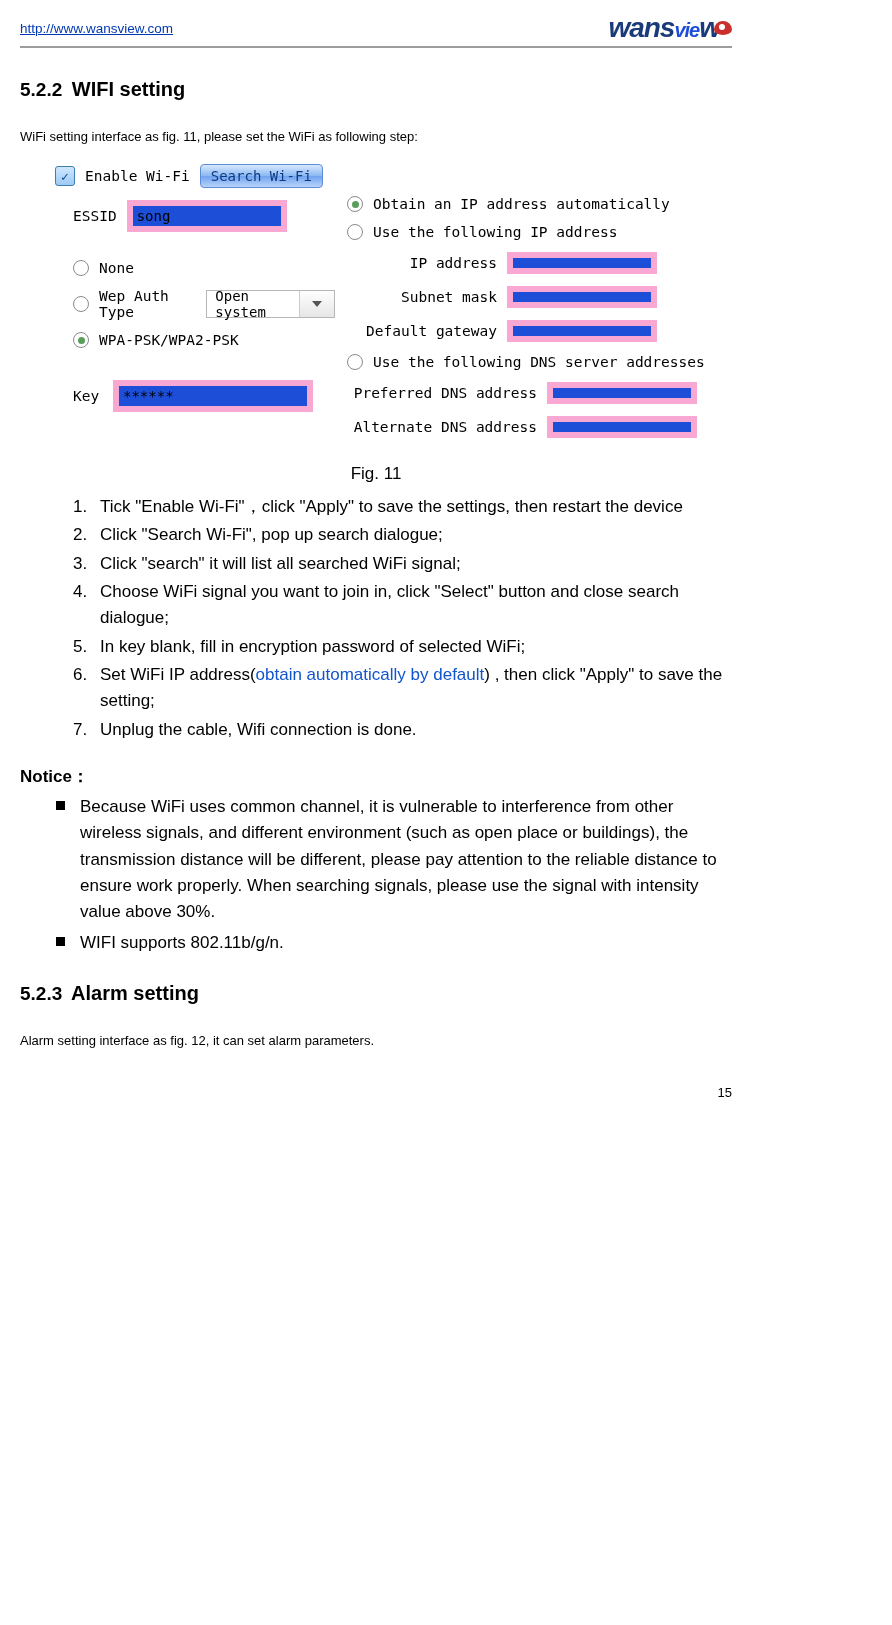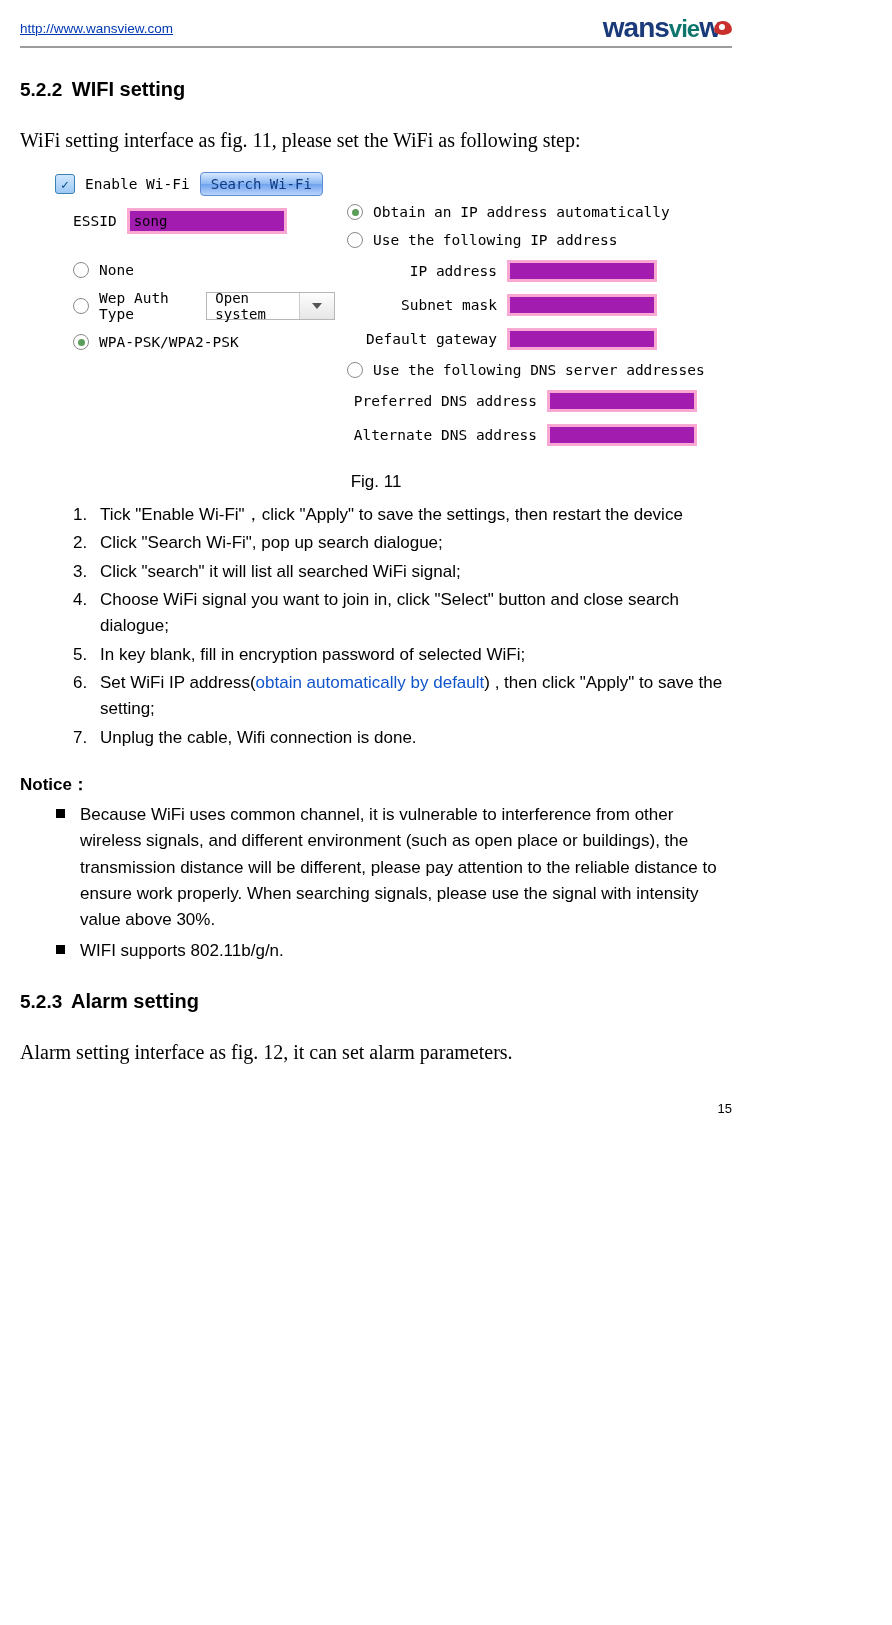--- a/index.html
+++ b/index.html
@@ -25,54 +25,55 @@
   }
   .header-link {
     color: #0039b3;
     font-size: 13.5px;
     text-decoration: underline;
   }
   .logo {
     display: flex;
     align-items: baseline;
     font-weight: bold;
+    font-style: italic;
     letter-spacing: -1px;
   }
   .logo .w1 { color: #1a3a7a; font-size: 28px; }
-  .logo .vi { color: #0f766e; font-size: 24px; }
+  .logo .vi { color: #1d4ed8; font-size: 20px; }
   .logo .ew { color: #1a3a7a; font-size: 28px; }
   .logo-eye {
     width: 18px; height: 14px; background:#c9302c; border-radius:50% 50% 50% 50%/60% 60% 40% 40%;
     display:inline-block; margin-left:-6px; vertical-align:top;
     position:relative; top:-2px;
   }
   .logo-eye::after {
     content:""; position:absolute; top:3px; left:5px; width:6px; height:6px; background:#fff; border-radius:50%;
   }
 
   h2.section {
     font-size: 20px;
     margin-top: 10px;
   }
   h2.section .secnum { font-size: 19px; margin-right:4px; }
-  p.intro { font-size: 20px; margin-top:28px; margin-bottom:20px;font-family:Liberation Serif, serif;}
+  p.intro { font-size: 13px; margin-top:28px; margin-bottom:20px;}
 
   
   .fig {
     display:flex;
     gap:12px;
     padding-left:35px;
   }
   .fig-col {
     display:flex;
     flex-direction:column;
   }
   .fig input[type=text], .fig .tbox {
-    border:3px solid #f9a8d4;
-    background:#a21caf;
+    border:6px solid #f9a8d4;
+    background:#1d4ed8;
     font-family: SimSun, monospace;
     font-size:14px;
     padding:2px 4px;
     box-sizing:border-box;
   }
   .fig-row {
     display:flex;
     align-items:center;
     gap:10px;
     margin-bottom:12px;
@@ -198,20 +199,24 @@
         <span>Wep Auth Type</span>
         <span class="dd">
           <span>Open system</span>
           <span class="ar"></span>
         </span>
       </div>
       <div class="fig-row" style="padding-left:18px;">
         <span class="radio sel"></span>
         <span>WPA-PSK/WPA2-PSK</span>
       </div>
+      <div class="fig-row" style="margin-top:20px; padding-left:18px;">
+        <span style="width:30px;">Key</span>
+        <span class="tbox" style="width:200px;">******</span>
+      </div>
     </div>
 
     <div class="fig-col" style="width:440px; padding-top:32px;">
       <div class="fig-row">
         <span class="radio sel"></span>
         <span>Obtain an IP address automatically</span>
       </div>
       <div class="fig-row">
         <span class="radio"></span>
         <span>Use the following IP address</span>

